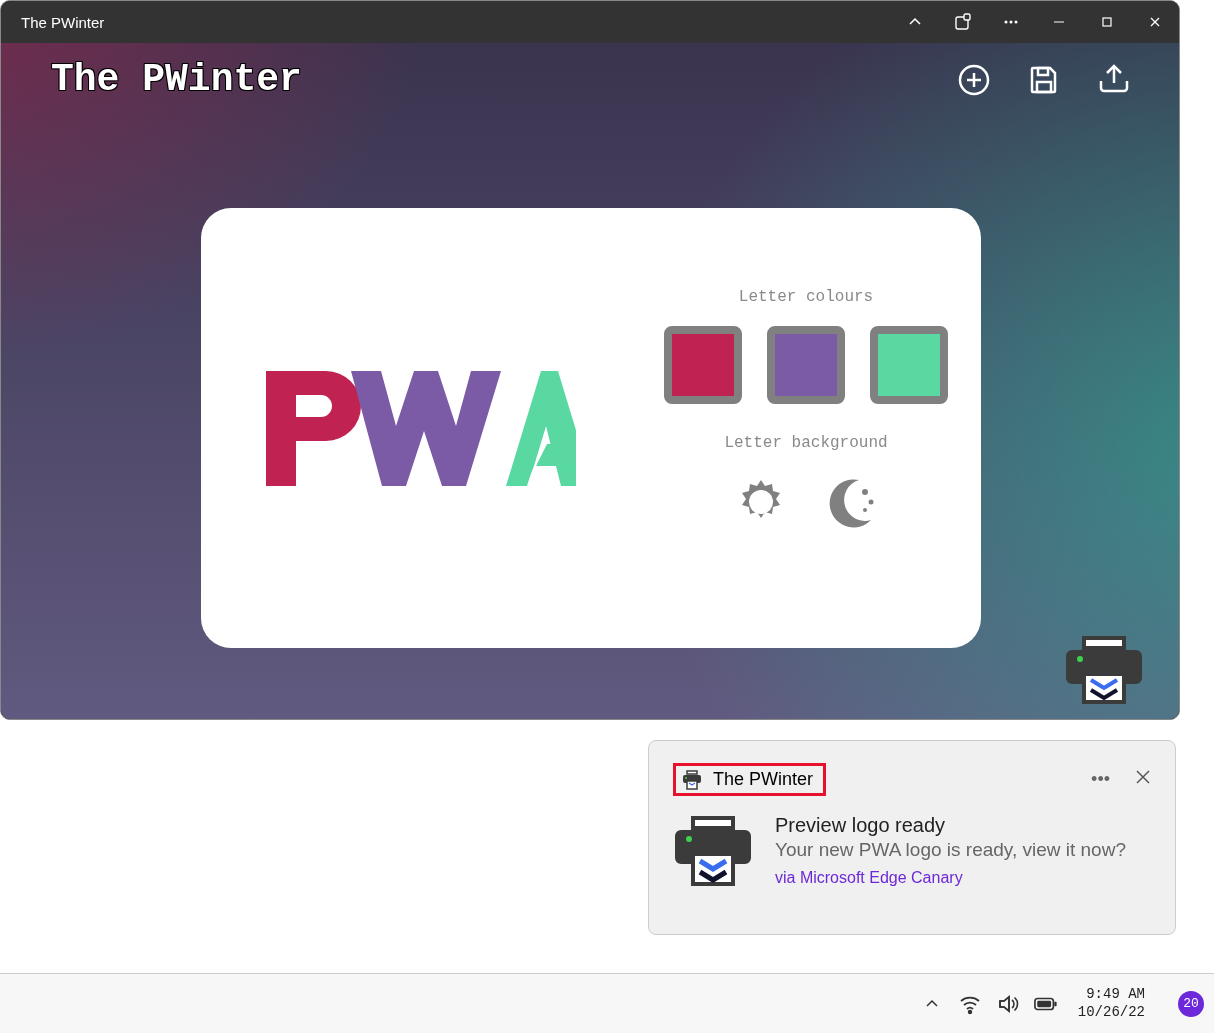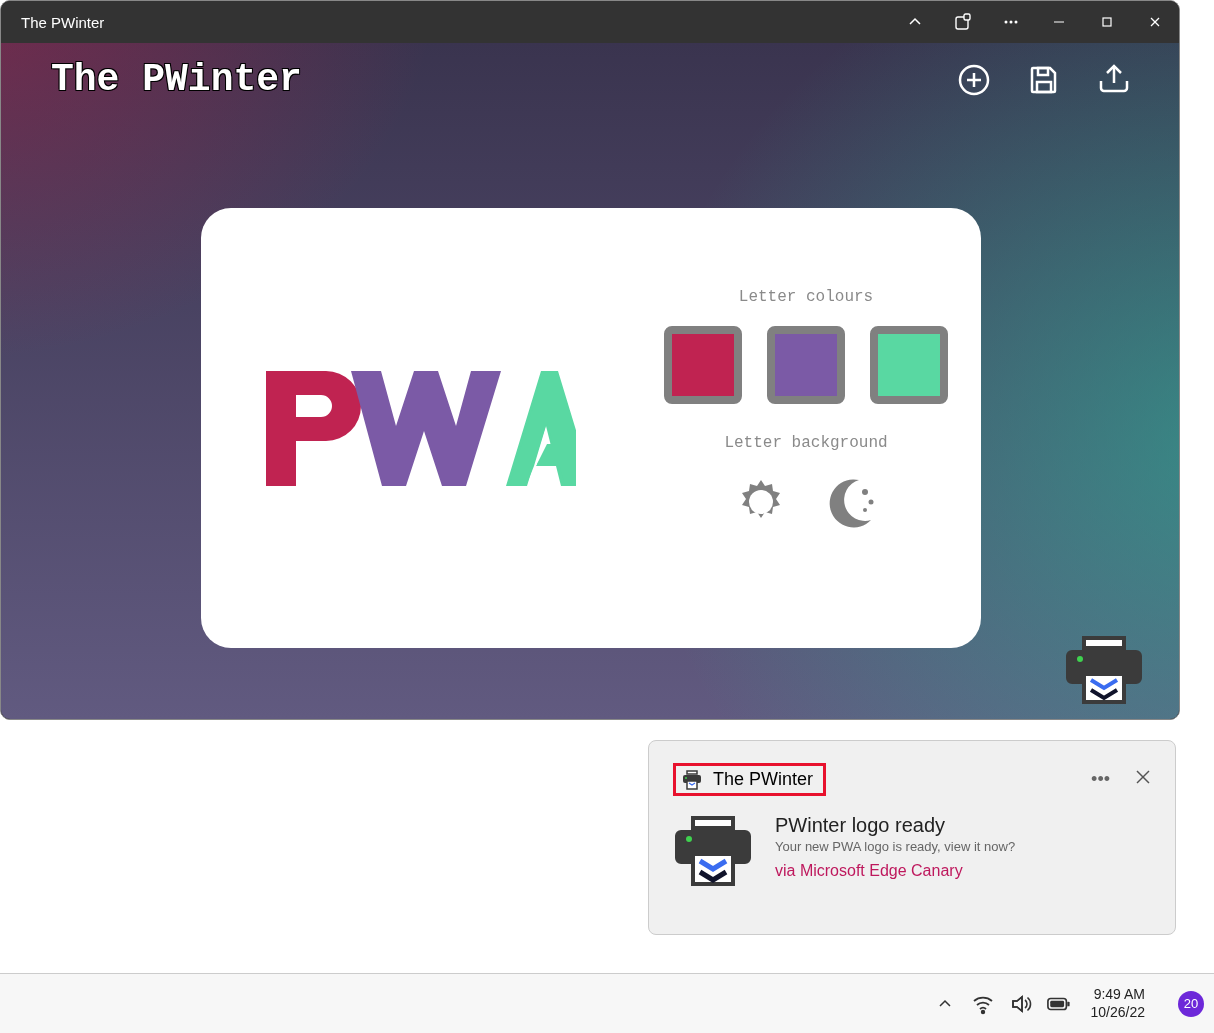--- a/index.html
+++ b/index.html
@@ -42,25 +42,25 @@
 
     
     .toast { position:absolute; left:648px; top:740px; width:528px; height:195px; border:1px solid #ccc; border-radius:8px; background:#f0f0f0; padding:22px 24px; }
     .toast-head { display:flex; align-items:center; justify-content:space-between; }
     .toast-app { display:flex; align-items:center; gap:10px; border:3px solid #e8112d; padding:3px 10px 3px 5px; font-size:18px; }
     .toast-ctrls { display:flex; gap:25px; color:#666; }
     .toast-ctrl { cursor:pointer; font-size:18px; }
     .toast-body { display:flex; gap:22px; margin-top:18px; }
     .toast-text { flex:1; }
     .toast-title { font-size:20px; color:#222; }
-    .toast-msg { font-size:13px; color:#666; margin-top:2px; }
-    .toast-via { font-size:16px; color:#be185d; margin-top:8px; }
-
-    
-    .taskbar { position:absolute; bottom:0; left:0; width:1214px; height:60px; background:#f7f7f7; border-top:1px solid #ccc; display:flex; align-items:center; justify-content:flex-end; padding-right:10px; gap:14px; }
+    .toast-msg { font-size:19px; color:#666; margin-top:2px; }
+    .toast-via { font-size:16px; color:#6d28d9; margin-top:8px; }
+
+    
+    .taskbar { position:absolute; bottom:0; left:0; width:1214px; height:60px; background:#f7f7f7; border-top:1px solid #ccc; display:flex; align-items:center; justify-content:flex-end; padding-right:10px; gap:14px;font-family:Liberation Mono, monospace; }
     .task-icon { width:24px; height:24px; display:flex; align-items:center; justify-content:center; color:#333; cursor:pointer; }
     .task-clock { text-align:right; font-size:14px; color:#222; line-height:1.25; margin-left:6px; }
     .task-badge { width:26px; height:26px; border-radius:13px; background:#6d28d9; color:#fff; display:flex; align-items:center; justify-content:center; font-size:13px; margin-left:19px; }
   </style>
 </head>
 <body>
 
 <div class="app-window">
   <div class="titlebar">
     <div class="titlebar-title">The PWinter</div>
@@ -210,21 +210,21 @@
       <svg width="80" height="72" viewBox="0 0 80 72">
         <rect x="20" y="4" width="40" height="10" fill="#fff" stroke="#3b3b3b" stroke-width="4"></rect>
         <path d="M8 16 h64 a6 6 0 0 1 6 6 v22 a6 6 0 0 1 -6 6 h-10 v-12 h-44 v12 h-10 a6 6 0 0 1 -6 -6 v-22 a6 6 0 0 1 6 -6 z" fill="#3b3b3b"></path>
         <circle cx="16" cy="25" r="3" fill="#3fd24f"></circle>
         <rect x="20" y="40" width="40" height="30" fill="#fff" stroke="#3b3b3b" stroke-width="4"></rect>
         <path d="M27 47 l13 8 l13 -8" fill="none" stroke="#3a6cf0" stroke-width="5"></path>
         <path d="M27 58 l13 8 l13 -8" fill="none" stroke="#10132b" stroke-width="5"></path>
       </svg>
     </div>
     <div class="toast-text">
-      <div class="toast-title">PWinter logo ready</div>
+      <div class="toast-title">Preview logo ready</div>
       <div class="toast-msg">Your new PWA logo is ready, view it now?</div>
       <div class="toast-via">via Microsoft Edge Canary</div>
     </div>
   </div>
 </div>
 
 <div class="taskbar">
   <div class="task-icon">
     <svg width="16" height="16" viewBox="0 0 16 16" fill="none" stroke="currentColor" stroke-width="1.5">
         <polyline points="3,10 8,5 13,10"></polyline>

